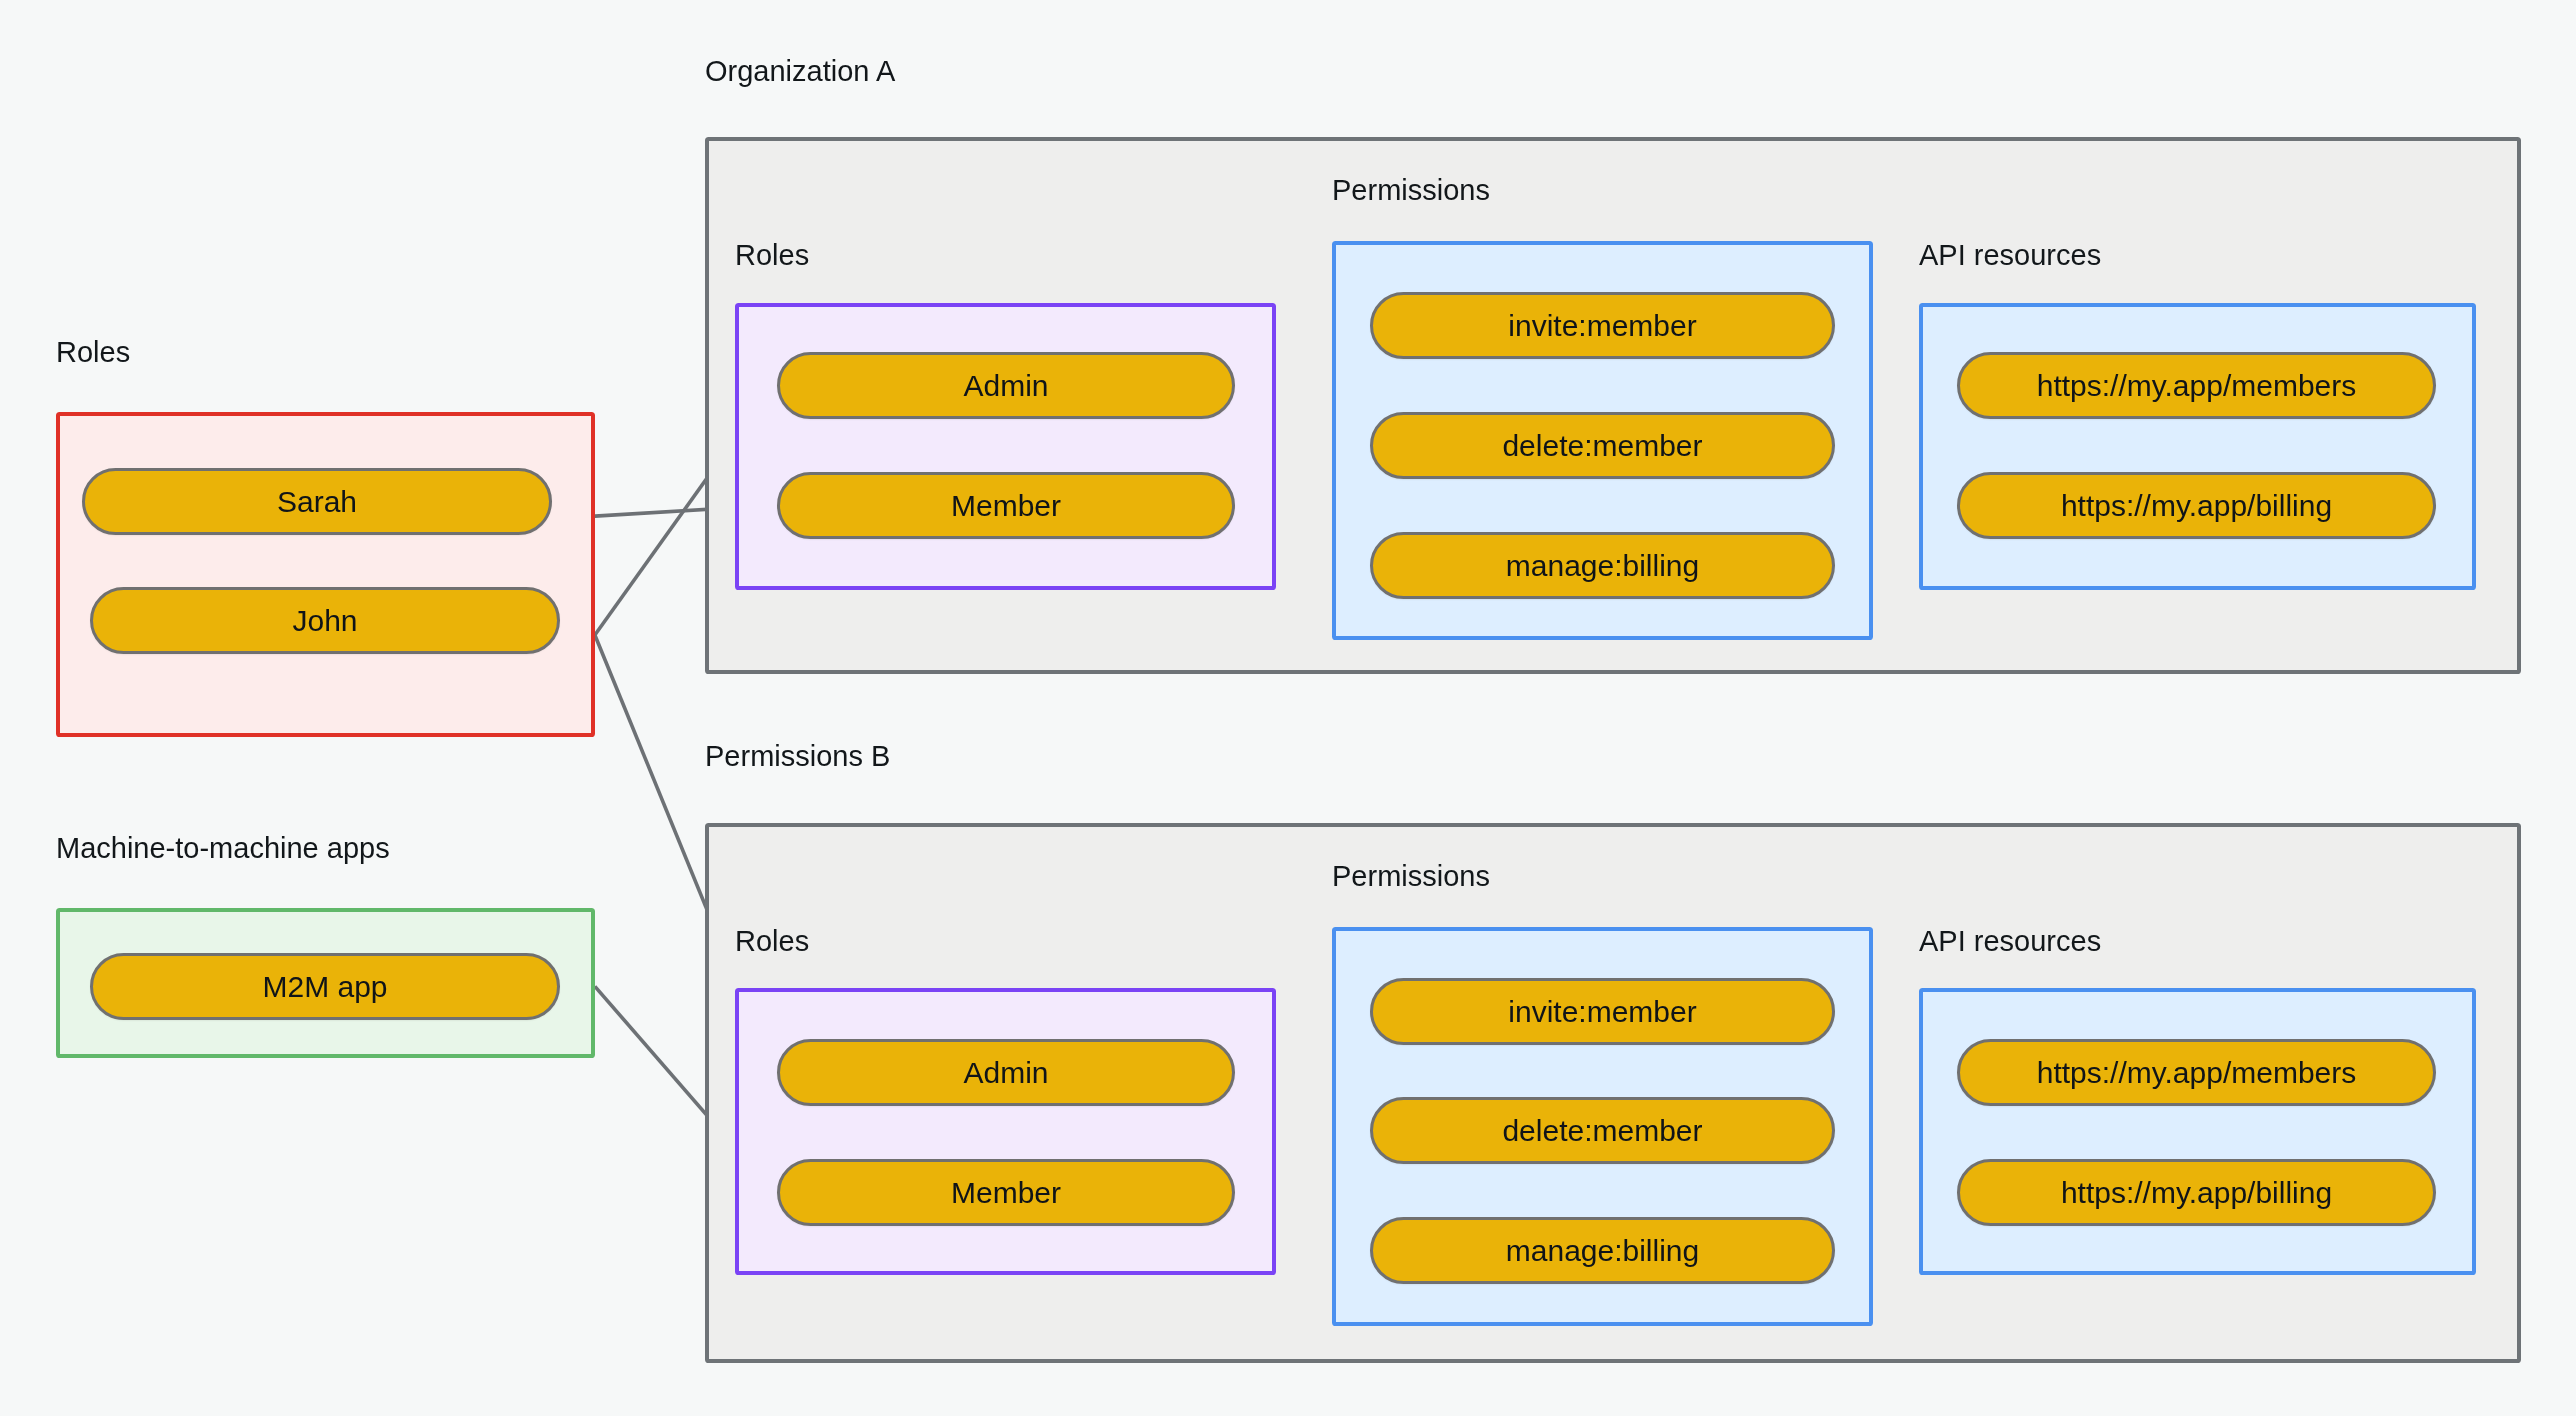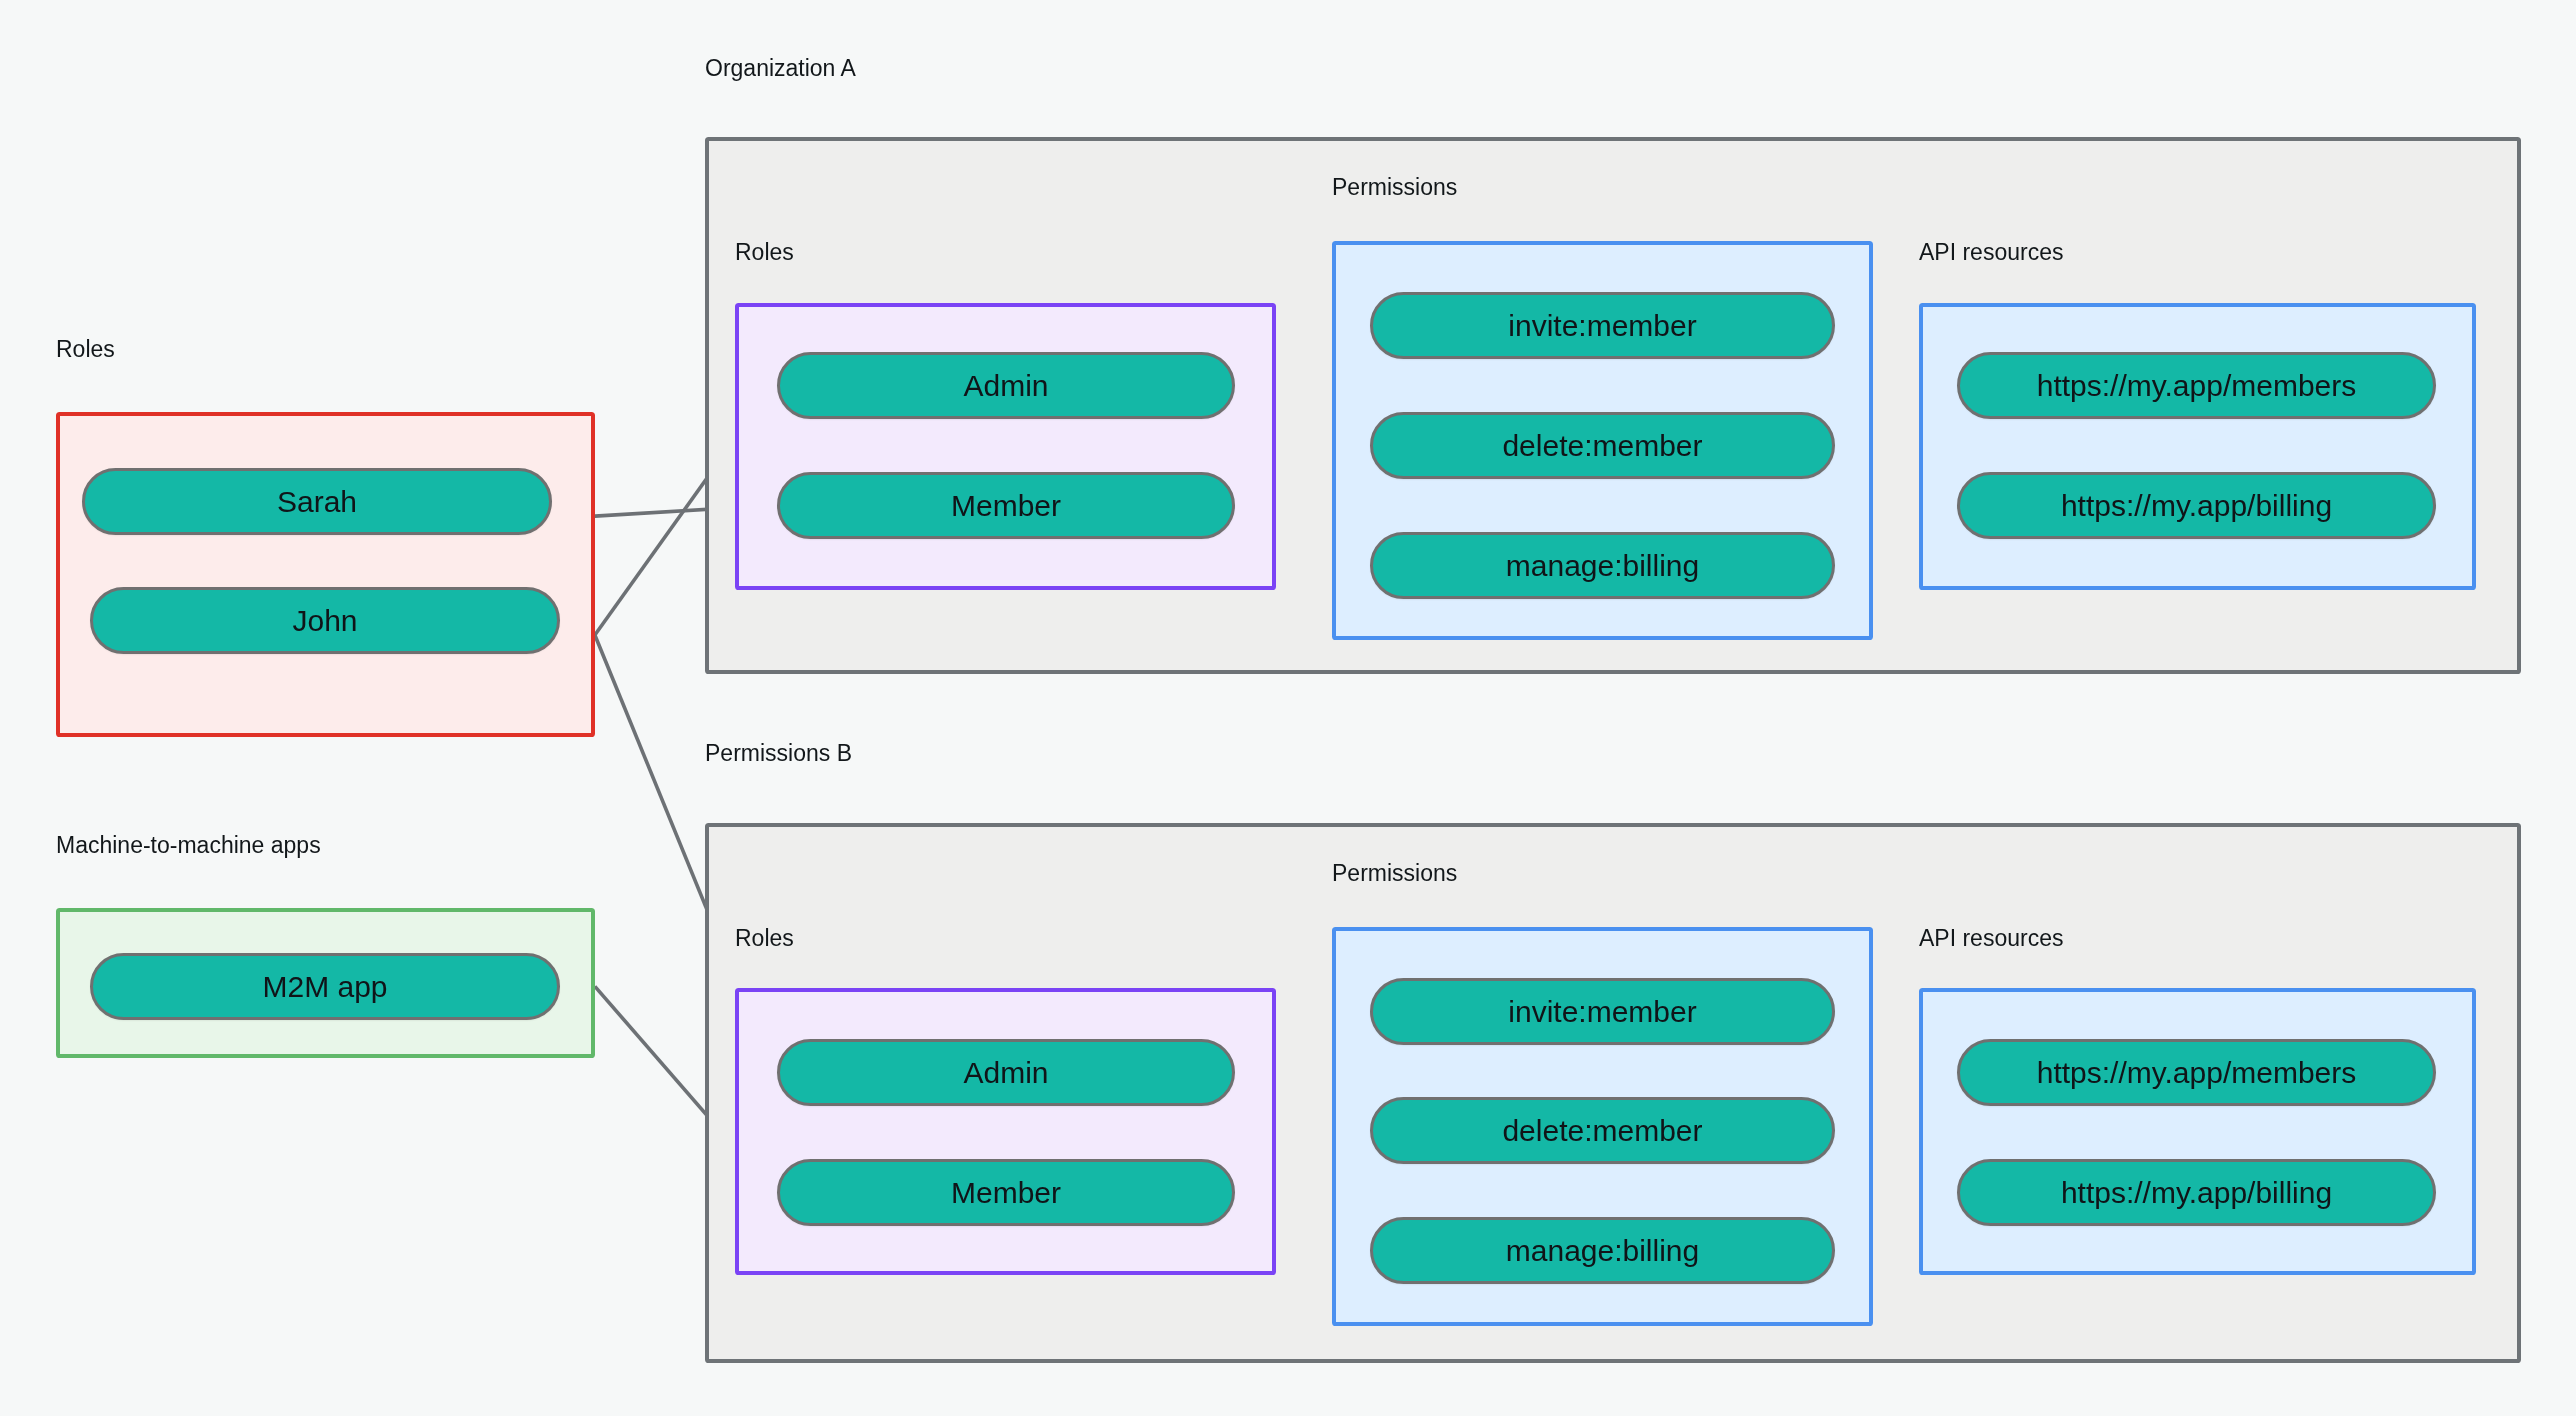--- a/index.html
+++ b/index.html
@@ -22,21 +22,21 @@
     position: absolute;
     left: 0; top: 0;
     width: 2576px; height: 1416px;
     z-index: 1;
     pointer-events: none;
   }
 
   
   .group-label {
     position: absolute;
-    font-size: 23px;
+    font-size: 29px;
     color: #12171a;
     line-height: 1;
     white-space: nowrap;
     z-index: 3;
   }
 
   
   .container-box {
     position: absolute;
     z-index: 2;
@@ -64,21 +64,21 @@
   }
   .api-box {
     background: #ddeeff;
     border: 4.5px solid #4a90f0;
   }
 
   
   .node {
     position: absolute;
     z-index: 4;
-    background: #14b8a6;
+    background: #eab308;
     border: 3.6px solid #707070;
     border-radius: 900px;
     display: flex;
     align-items: center;
     justify-content: center;
     font-size: 30px;
     color: #101418;
     white-space: nowrap;
     box-shadow: 0 0.9px 1.8px rgba(0,0,0,0.06);
   }

